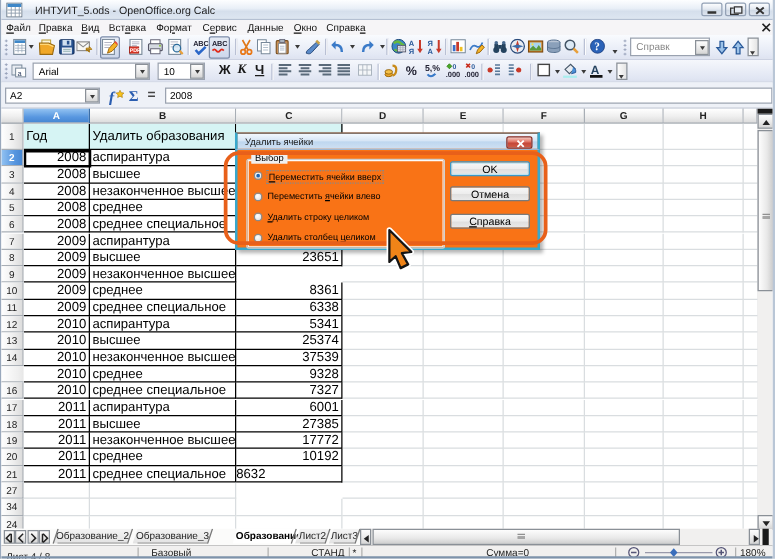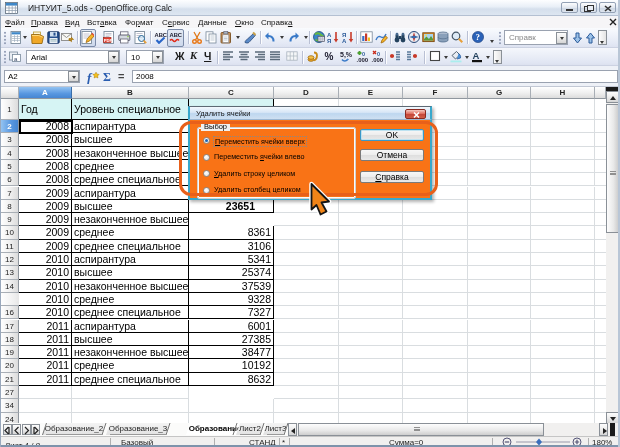--- a/index.html
+++ b/index.html
@@ -387,21 +387,21 @@
       <div class="rh" style="top: 233.8px; height: 13.3px; line-height: 13.3px;">18</div>
       <div class="rh" style="top: 247.1px; height: 13.3px; line-height: 13.3px;">19</div>
       <div class="rh" style="top: 260.4px; height: 13.3px; line-height: 13.3px;">20</div>
       <div class="rh" style="top: 273.7px; height: 13.3px; line-height: 13.3px;">21</div>
       <div class="rh" style="top: 287px; height: 13.3px; line-height: 13.3px;">27</div>
       <div class="rh" style="top: 300.3px; height: 13.3px; line-height: 13.3px;">34</div>
       <div class="rh" style="top: 313.6px; height: 13.3px; line-height: 13.3px;">24</div>
     </div>
 <div id="grid">
       <div class="gcell" style="left: 0px; top: 0px; width: 53px; height: 21px; line-height: 20px; border-right: 1px solid rgb(0, 0, 0); border-bottom: 1px solid rgb(0, 0, 0); background: rgb(214, 244, 244); padding-left: 2px;">Год</div>
-      <div class="gcell" style="left: 53px; top: 0px; width: 117px; height: 21px; line-height: 20px; border-right: 1px solid rgb(0, 0, 0); border-bottom: 1px solid rgb(0, 0, 0); background: rgb(214, 244, 244); padding-left: 2px;">Уровень специальное</div>
+      <div class="gcell" style="left: 53px; top: 0px; width: 117px; height: 21px; line-height: 20px; border-right: 1px solid rgb(0, 0, 0); border-bottom: 1px solid rgb(0, 0, 0); background: rgb(214, 244, 244); padding-left: 2px;">Удалить образования</div>
       <div class="gcell" style="left: 170px; top: 0px; width: 85px; height: 21px; line-height: 20px; border-right: 1px solid rgb(0, 0, 0); border-bottom: 1px solid rgb(0, 0, 0); background: rgb(214, 244, 244);"></div>
       <div class="gcell" style="left: 255px; top: 0px; width: 65px; height: 21px; line-height: 20px;"></div>
       <div class="gcell" style="left: 320px; top: 0px; width: 64px; height: 21px; line-height: 20px;"></div>
       <div class="gcell" style="left: 384px; top: 0px; width: 65px; height: 21px; line-height: 20px;"></div>
       <div class="gcell" style="left: 449px; top: 0px; width: 63px; height: 21px; line-height: 20px;"></div>
       <div class="gcell" style="left: 512px; top: 0px; width: 64px; height: 21px; line-height: 20px;"></div>
       <div class="gcell" style="left: 576px; top: 0px; width: 12px; height: 21px; line-height: 20px;"></div>
       <div class="gcell" style="left: 0px; top: 21px; width: 53px; height: 13.3px; line-height: 12.3px; border-right: 1px solid rgb(0, 0, 0); border-bottom: 1px solid rgb(0, 0, 0); text-align: right; padding-right: 2px;">2008</div>
       <div class="gcell" style="left: 53px; top: 21px; width: 117px; height: 13.3px; line-height: 12.3px; border-right: 1px solid rgb(0, 0, 0); border-bottom: 1px solid rgb(0, 0, 0); padding-left: 2px;">аспирантура</div>
       <div class="gcell" style="left: 170px; top: 21px; width: 85px; height: 13.3px; line-height: 12.3px; border-right: 1px solid rgb(0, 0, 0); border-bottom: 1px solid rgb(0, 0, 0);"></div>
@@ -451,21 +451,21 @@
       <div class="gcell" style="left: 53px; top: 87.5px; width: 117px; height: 13.3px; line-height: 12.3px; border-right: 1px solid rgb(0, 0, 0); border-bottom: 1px solid rgb(0, 0, 0); padding-left: 2px;">аспирантура</div>
       <div class="gcell" style="left: 170px; top: 87.5px; width: 85px; height: 13.3px; line-height: 12.3px; border-right: 1px solid rgb(0, 0, 0); border-bottom: 1px solid rgb(0, 0, 0);"></div>
       <div class="gcell" style="left: 255px; top: 87.5px; width: 65px; height: 13.3px; line-height: 12.3px;"></div>
       <div class="gcell" style="left: 320px; top: 87.5px; width: 64px; height: 13.3px; line-height: 12.3px;"></div>
       <div class="gcell" style="left: 384px; top: 87.5px; width: 65px; height: 13.3px; line-height: 12.3px;"></div>
       <div class="gcell" style="left: 449px; top: 87.5px; width: 63px; height: 13.3px; line-height: 12.3px;"></div>
       <div class="gcell" style="left: 512px; top: 87.5px; width: 64px; height: 13.3px; line-height: 12.3px;"></div>
       <div class="gcell" style="left: 576px; top: 87.5px; width: 12px; height: 13.3px; line-height: 12.3px;"></div>
       <div class="gcell" style="left: 0px; top: 100.8px; width: 53px; height: 13.3px; line-height: 12.3px; border-right: 1px solid rgb(0, 0, 0); border-bottom: 1px solid rgb(0, 0, 0); text-align: right; padding-right: 2px;">2009</div>
       <div class="gcell" style="left: 53px; top: 100.8px; width: 117px; height: 13.3px; line-height: 12.3px; border-right: 1px solid rgb(0, 0, 0); border-bottom: 1px solid rgb(0, 0, 0); padding-left: 2px;">высшее</div>
-      <div class="gcell" style="left: 170px; top: 100.8px; width: 85px; height: 13.3px; line-height: 12.3px; border-right: 1px solid rgb(0, 0, 0); border-bottom: 1px solid rgb(0, 0, 0); text-align: right; padding-right: 18px; font-weight: bold;">23651</div>
+      <div class="gcell" style="left: 170px; top: 100.8px; width: 85px; height: 13.3px; line-height: 12.3px; border-right: 1px solid rgb(0, 0, 0); border-bottom: 1px solid rgb(0, 0, 0); text-align: right; padding-right: 2px;">23651</div>
       <div class="gcell" style="left: 255px; top: 100.8px; width: 65px; height: 13.3px; line-height: 12.3px;"></div>
       <div class="gcell" style="left: 320px; top: 100.8px; width: 64px; height: 13.3px; line-height: 12.3px;"></div>
       <div class="gcell" style="left: 384px; top: 100.8px; width: 65px; height: 13.3px; line-height: 12.3px;"></div>
       <div class="gcell" style="left: 449px; top: 100.8px; width: 63px; height: 13.3px; line-height: 12.3px;"></div>
       <div class="gcell" style="left: 512px; top: 100.8px; width: 64px; height: 13.3px; line-height: 12.3px;"></div>
       <div class="gcell" style="left: 576px; top: 100.8px; width: 12px; height: 13.3px; line-height: 12.3px;"></div>
       <div class="gcell" style="left: 0px; top: 114.1px; width: 53px; height: 13.3px; line-height: 12.3px; border-right: 1px solid rgb(0, 0, 0); border-bottom: 1px solid rgb(0, 0, 0); text-align: right; padding-right: 2px;">2009</div>
       <div class="gcell" style="left: 53px; top: 114.1px; width: 117px; height: 13.3px; line-height: 12.3px; border-right: 1px solid rgb(0, 0, 0); border-bottom: 1px solid rgb(0, 0, 0); padding-left: 2px;">незаконченное высшее</div>
       <div class="gcell" style="left: 255px; top: 114.1px; width: 65px; height: 13.3px; line-height: 12.3px;"></div>
       <div class="gcell" style="left: 320px; top: 114.1px; width: 64px; height: 13.3px; line-height: 12.3px;"></div>
@@ -477,21 +477,21 @@
       <div class="gcell" style="left: 53px; top: 127.4px; width: 117px; height: 13.3px; line-height: 12.3px; border-right: 1px solid rgb(0, 0, 0); border-bottom: 1px solid rgb(0, 0, 0); padding-left: 2px;">среднее</div>
       <div class="gcell" style="left: 170px; top: 127.4px; width: 85px; height: 13.3px; line-height: 12.3px; border-right: 1px solid rgb(0, 0, 0); border-bottom: 1px solid rgb(0, 0, 0); text-align: right; padding-right: 2px;">8361</div>
       <div class="gcell" style="left: 255px; top: 127.4px; width: 65px; height: 13.3px; line-height: 12.3px;"></div>
       <div class="gcell" style="left: 320px; top: 127.4px; width: 64px; height: 13.3px; line-height: 12.3px;"></div>
       <div class="gcell" style="left: 384px; top: 127.4px; width: 65px; height: 13.3px; line-height: 12.3px;"></div>
       <div class="gcell" style="left: 449px; top: 127.4px; width: 63px; height: 13.3px; line-height: 12.3px;"></div>
       <div class="gcell" style="left: 512px; top: 127.4px; width: 64px; height: 13.3px; line-height: 12.3px;"></div>
       <div class="gcell" style="left: 576px; top: 127.4px; width: 12px; height: 13.3px; line-height: 12.3px;"></div>
       <div class="gcell" style="left: 0px; top: 140.7px; width: 53px; height: 13.3px; line-height: 12.3px; border-right: 1px solid rgb(0, 0, 0); border-bottom: 1px solid rgb(0, 0, 0); text-align: right; padding-right: 2px;">2009</div>
       <div class="gcell" style="left: 53px; top: 140.7px; width: 117px; height: 13.3px; line-height: 12.3px; border-right: 1px solid rgb(0, 0, 0); border-bottom: 1px solid rgb(0, 0, 0); padding-left: 2px;">среднее специальное</div>
-      <div class="gcell" style="left: 170px; top: 140.7px; width: 85px; height: 13.3px; line-height: 12.3px; border-right: 1px solid rgb(0, 0, 0); border-bottom: 1px solid rgb(0, 0, 0); text-align: right; padding-right: 2px;">3106</div>
+      <div class="gcell" style="left: 170px; top: 140.7px; width: 85px; height: 13.3px; line-height: 12.3px; border-right: 1px solid rgb(0, 0, 0); border-bottom: 1px solid rgb(0, 0, 0); text-align: right; padding-right: 2px;">6338</div>
       <div class="gcell" style="left: 255px; top: 140.7px; width: 65px; height: 13.3px; line-height: 12.3px;"></div>
       <div class="gcell" style="left: 320px; top: 140.7px; width: 64px; height: 13.3px; line-height: 12.3px;"></div>
       <div class="gcell" style="left: 384px; top: 140.7px; width: 65px; height: 13.3px; line-height: 12.3px;"></div>
       <div class="gcell" style="left: 449px; top: 140.7px; width: 63px; height: 13.3px; line-height: 12.3px;"></div>
       <div class="gcell" style="left: 512px; top: 140.7px; width: 64px; height: 13.3px; line-height: 12.3px;"></div>
       <div class="gcell" style="left: 576px; top: 140.7px; width: 12px; height: 13.3px; line-height: 12.3px;"></div>
       <div class="gcell" style="left: 0px; top: 154px; width: 53px; height: 13.3px; line-height: 12.3px; border-right: 1px solid rgb(0, 0, 0); border-bottom: 1px solid rgb(0, 0, 0); text-align: right; padding-right: 2px;">2010</div>
       <div class="gcell" style="left: 53px; top: 154px; width: 117px; height: 13.3px; line-height: 12.3px; border-right: 1px solid rgb(0, 0, 0); border-bottom: 1px solid rgb(0, 0, 0); padding-left: 2px;">аспирантура</div>
       <div class="gcell" style="left: 170px; top: 154px; width: 85px; height: 13.3px; line-height: 12.3px; border-right: 1px solid rgb(0, 0, 0); border-bottom: 1px solid rgb(0, 0, 0); text-align: right; padding-right: 2px;">5341</div>
       <div class="gcell" style="left: 255px; top: 154px; width: 65px; height: 13.3px; line-height: 12.3px;"></div>
@@ -549,39 +549,39 @@
       <div class="gcell" style="left: 53px; top: 233.8px; width: 117px; height: 13.3px; line-height: 12.3px; border-right: 1px solid rgb(0, 0, 0); border-bottom: 1px solid rgb(0, 0, 0); padding-left: 2px;">высшее</div>
       <div class="gcell" style="left: 170px; top: 233.8px; width: 85px; height: 13.3px; line-height: 12.3px; border-right: 1px solid rgb(0, 0, 0); border-bottom: 1px solid rgb(0, 0, 0); text-align: right; padding-right: 2px;">27385</div>
       <div class="gcell" style="left: 255px; top: 233.8px; width: 65px; height: 13.3px; line-height: 12.3px;"></div>
       <div class="gcell" style="left: 320px; top: 233.8px; width: 64px; height: 13.3px; line-height: 12.3px;"></div>
       <div class="gcell" style="left: 384px; top: 233.8px; width: 65px; height: 13.3px; line-height: 12.3px;"></div>
       <div class="gcell" style="left: 449px; top: 233.8px; width: 63px; height: 13.3px; line-height: 12.3px;"></div>
       <div class="gcell" style="left: 512px; top: 233.8px; width: 64px; height: 13.3px; line-height: 12.3px;"></div>
       <div class="gcell" style="left: 576px; top: 233.8px; width: 12px; height: 13.3px; line-height: 12.3px;"></div>
       <div class="gcell" style="left: 0px; top: 247.1px; width: 53px; height: 13.3px; line-height: 12.3px; border-right: 1px solid rgb(0, 0, 0); border-bottom: 1px solid rgb(0, 0, 0); text-align: right; padding-right: 2px;">2011</div>
       <div class="gcell" style="left: 53px; top: 247.1px; width: 117px; height: 13.3px; line-height: 12.3px; border-right: 1px solid rgb(0, 0, 0); border-bottom: 1px solid rgb(0, 0, 0); padding-left: 2px;">незаконченное высшее</div>
-      <div class="gcell" style="left: 170px; top: 247.1px; width: 85px; height: 13.3px; line-height: 12.3px; border-right: 1px solid rgb(0, 0, 0); border-bottom: 1px solid rgb(0, 0, 0); text-align: right; padding-right: 2px;">38477</div>
+      <div class="gcell" style="left: 170px; top: 247.1px; width: 85px; height: 13.3px; line-height: 12.3px; border-right: 1px solid rgb(0, 0, 0); border-bottom: 1px solid rgb(0, 0, 0); text-align: right; padding-right: 2px;">17772</div>
       <div class="gcell" style="left: 255px; top: 247.1px; width: 65px; height: 13.3px; line-height: 12.3px;"></div>
       <div class="gcell" style="left: 320px; top: 247.1px; width: 64px; height: 13.3px; line-height: 12.3px;"></div>
       <div class="gcell" style="left: 384px; top: 247.1px; width: 65px; height: 13.3px; line-height: 12.3px;"></div>
       <div class="gcell" style="left: 449px; top: 247.1px; width: 63px; height: 13.3px; line-height: 12.3px;"></div>
       <div class="gcell" style="left: 512px; top: 247.1px; width: 64px; height: 13.3px; line-height: 12.3px;"></div>
       <div class="gcell" style="left: 576px; top: 247.1px; width: 12px; height: 13.3px; line-height: 12.3px;"></div>
       <div class="gcell" style="left: 0px; top: 260.4px; width: 53px; height: 13.3px; line-height: 12.3px; border-right: 1px solid rgb(0, 0, 0); border-bottom: 1px solid rgb(0, 0, 0); text-align: right; padding-right: 2px;">2011</div>
       <div class="gcell" style="left: 53px; top: 260.4px; width: 117px; height: 13.3px; line-height: 12.3px; border-right: 1px solid rgb(0, 0, 0); border-bottom: 1px solid rgb(0, 0, 0); padding-left: 2px;">среднее</div>
       <div class="gcell" style="left: 170px; top: 260.4px; width: 85px; height: 13.3px; line-height: 12.3px; border-right: 1px solid rgb(0, 0, 0); border-bottom: 1px solid rgb(0, 0, 0); text-align: right; padding-right: 2px;">10192</div>
       <div class="gcell" style="left: 255px; top: 260.4px; width: 65px; height: 13.3px; line-height: 12.3px;"></div>
       <div class="gcell" style="left: 320px; top: 260.4px; width: 64px; height: 13.3px; line-height: 12.3px;"></div>
       <div class="gcell" style="left: 384px; top: 260.4px; width: 65px; height: 13.3px; line-height: 12.3px;"></div>
       <div class="gcell" style="left: 449px; top: 260.4px; width: 63px; height: 13.3px; line-height: 12.3px;"></div>
       <div class="gcell" style="left: 512px; top: 260.4px; width: 64px; height: 13.3px; line-height: 12.3px;"></div>
       <div class="gcell" style="left: 576px; top: 260.4px; width: 12px; height: 13.3px; line-height: 12.3px;"></div>
       <div class="gcell" style="left: 0px; top: 273.7px; width: 53px; height: 13.3px; line-height: 12.3px; border-right: 1px solid rgb(0, 0, 0); border-bottom: 1px solid rgb(0, 0, 0); text-align: right; padding-right: 2px;">2011</div>
       <div class="gcell" style="left: 53px; top: 273.7px; width: 117px; height: 13.3px; line-height: 12.3px; border-right: 1px solid rgb(0, 0, 0); border-bottom: 1px solid rgb(0, 0, 0); padding-left: 2px;">среднее специальное</div>
-      <div class="gcell" style="left: 170px; top: 273.7px; width: 85px; height: 13.3px; line-height: 12.3px; border-right: 1px solid rgb(0, 0, 0); border-bottom: 1px solid rgb(0, 0, 0); text-align: right; padding-right: 2px;">8632</div>
+      <div class="gcell" style="left: 170px; top: 273.7px; width: 85px; height: 13.3px; line-height: 12.3px; border-right: 1px solid rgb(0, 0, 0); border-bottom: 1px solid rgb(0, 0, 0); text-align: left; padding-right: 2px;">8632</div>
       <div class="gcell" style="left: 255px; top: 273.7px; width: 65px; height: 13.3px; line-height: 12.3px;"></div>
       <div class="gcell" style="left: 320px; top: 273.7px; width: 64px; height: 13.3px; line-height: 12.3px;"></div>
       <div class="gcell" style="left: 384px; top: 273.7px; width: 65px; height: 13.3px; line-height: 12.3px;"></div>
       <div class="gcell" style="left: 449px; top: 273.7px; width: 63px; height: 13.3px; line-height: 12.3px;"></div>
       <div class="gcell" style="left: 512px; top: 273.7px; width: 64px; height: 13.3px; line-height: 12.3px;"></div>
       <div class="gcell" style="left: 576px; top: 273.7px; width: 12px; height: 13.3px; line-height: 12.3px;"></div>
       <div class="gcell" style="left: 0px; top: 287px; width: 53px; height: 13.3px; line-height: 12.3px;"></div>
       <div class="gcell" style="left: 53px; top: 287px; width: 117px; height: 13.3px; line-height: 12.3px;"></div>
       <div class="gcell" style="left: 255px; top: 287px; width: 65px; height: 13.3px; line-height: 12.3px;"></div>
       <div class="gcell" style="left: 320px; top: 287px; width: 64px; height: 13.3px; line-height: 12.3px;"></div>

